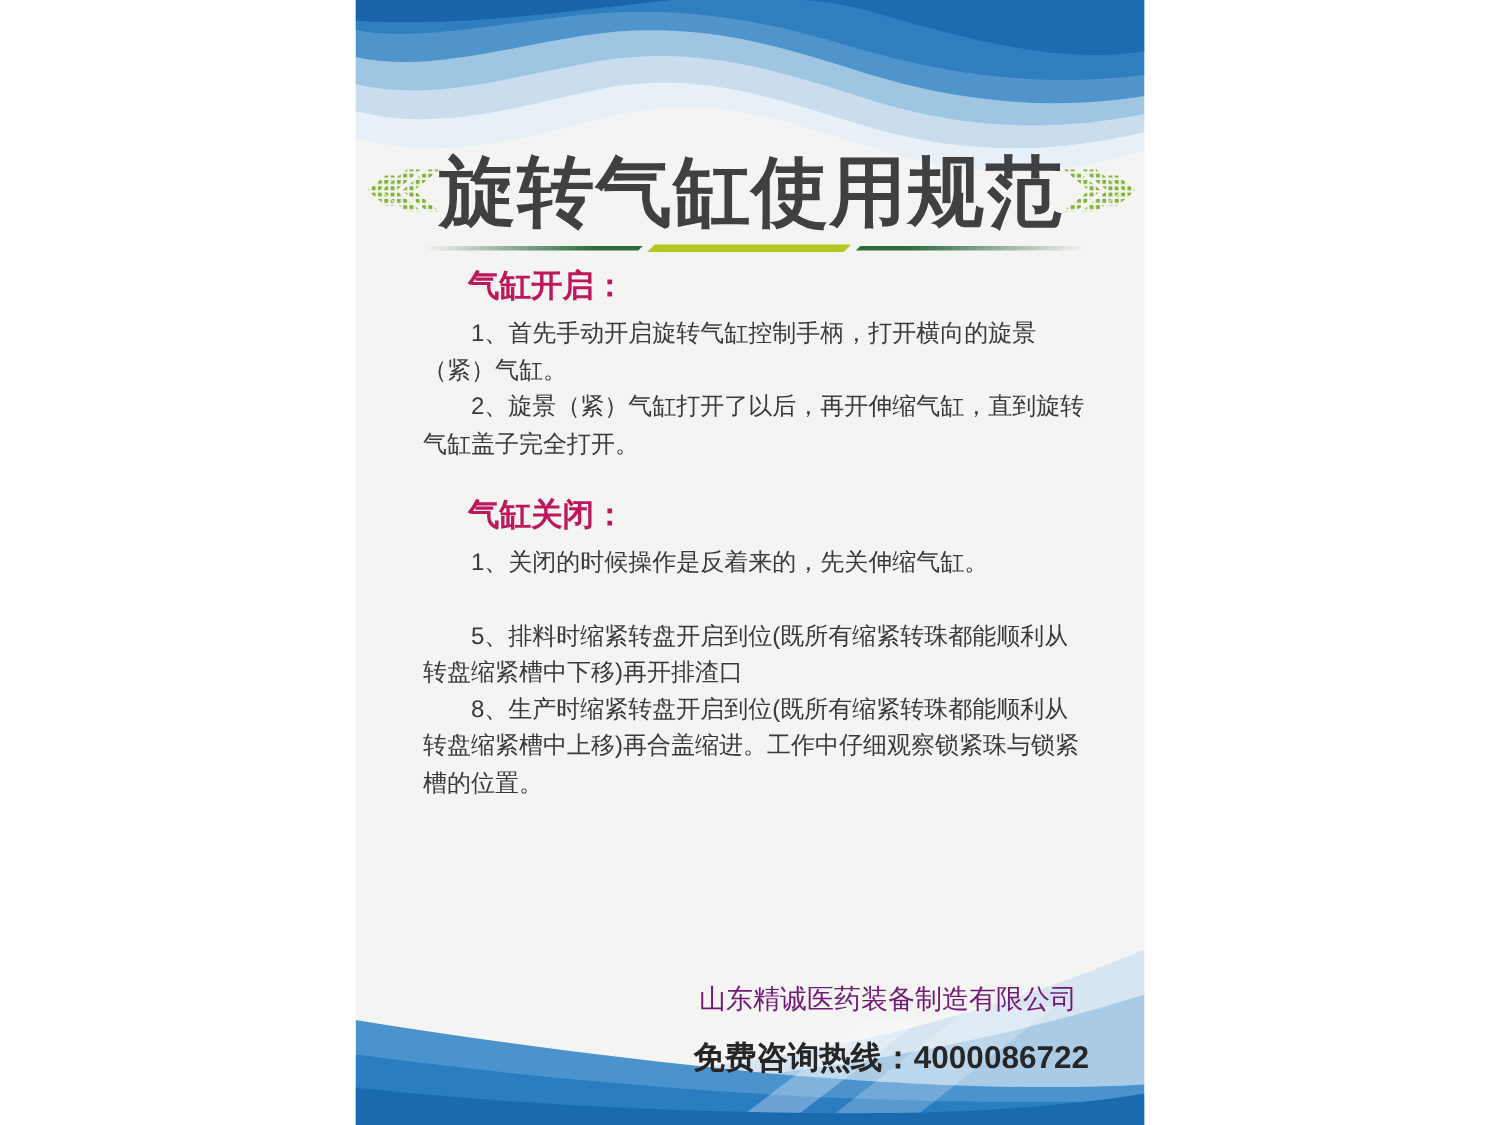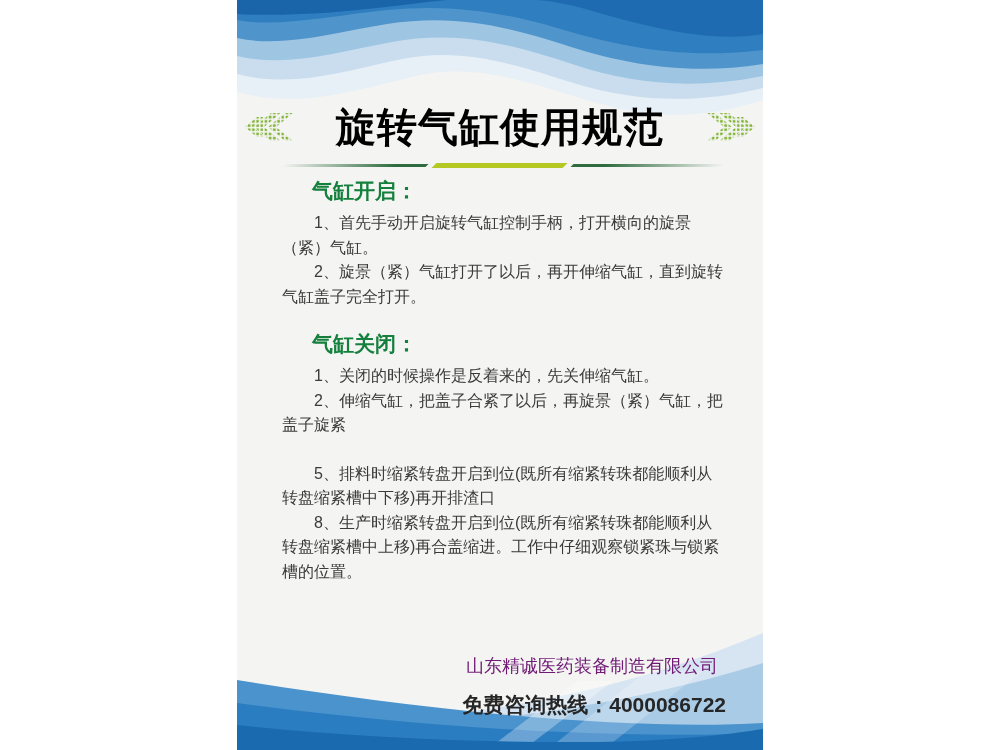--- a/index.html
+++ b/index.html
@@ -14,42 +14,42 @@
   }
   .wave-top{position:absolute;top:0;left:0;width:526px;height:162px;z-index:1;}
   .wave-bottom{position:absolute;bottom:0;left:0;width:526px;height:165px;z-index:1;}
 
   .title-row{
     position:absolute;top:98px;left:0;right:0;height:58px;z-index:2;
     display:flex;align-items:center;justify-content:space-between;
     padding:0 6px;box-sizing:border-box;
   }
   .poster-title{
-    margin:0;font-size:40px;font-weight:bold;color:#000000;
+    margin:0;font-size:51px;font-weight:bold;color:#404040;
     letter-spacing:1px;white-space:nowrap;line-height:1;
   }
   .arrow-icon{flex:0 0 auto;}
 
   .divider{
     position:absolute;top:163px;left:46px;right:40px;z-index:2;
     display:flex;align-items:center;gap:7px;
   }
   .seg{display:block;transform:skewX(-45deg);}
   .seg-l{flex:1.1;height:3px;background:linear-gradient(to right,rgba(46,107,62,0),#2e6b3e 78%,#2e6b3e);}
   .seg-m{flex:1;height:5px;background:#b5c722;}
   .seg-r{flex:1.15;height:3px;background:linear-gradient(to right,#2e6b3e,#2e6b3e 22%,rgba(46,107,62,0));}
 
   .poster-body{
     position:absolute;top:180px;left:45px;width:442px;z-index:2;
     color:#3a3a3a;
   }
   .section + .section{margin-top:24px;}
   .section-heading{
     margin:0 0 9px 0;padding-left:30px;
-    font-size:21px;line-height:1.05;font-weight:bold;color:#15803d;
+    font-size:21px;line-height:1.05;font-weight:bold;color:#be185d;
   }
   .section-item{
     margin:0;font-size:16px;line-height:24.5px;text-indent:2em;
   }
 
   .footer-company{
     position:absolute;right:45px;bottom:72px;z-index:3;
     font-size:18px;font-weight:normal;color:#701a75;white-space:nowrap;
   }
   .footer-hotline{
@@ -120,21 +120,20 @@
 
     <section class="section">
       <h2 class="section-heading">气缸开启：</h2>
       <p class="section-item">1、首先手动开启旋转气缸控制手柄，打开横向的旋景（紧）气缸。</p>
       <p class="section-item">2、旋景（紧）气缸打开了以后，再开伸缩气缸，直到旋转气缸盖子完全打开。</p>
     </section>
 
     <section class="section">
       <h2 class="section-heading">气缸关闭：</h2>
       <p class="section-item">1、关闭的时候操作是反着来的，先关伸缩气缸。</p>
-      <p class="section-item">2、伸缩气缸，把盖子合紧了以后，再旋景（紧）气缸，把盖子旋紧</p>
     </section>
 
     <section class="section">
       <p class="section-item">5、排料时缩紧转盘开启到位(既所有缩紧转珠都能顺利从转盘缩紧槽中下移)再开排渣口</p>
       <p class="section-item">8、生产时缩紧转盘开启到位(既所有缩紧转珠都能顺利从转盘缩紧槽中上移)再合盖缩进。工作中仔细观察锁紧珠与锁紧槽的位置。</p>
     </section>
 
   </div>
 
   <div class="footer-company">山东精诚医药装备制造有限公司</div>

